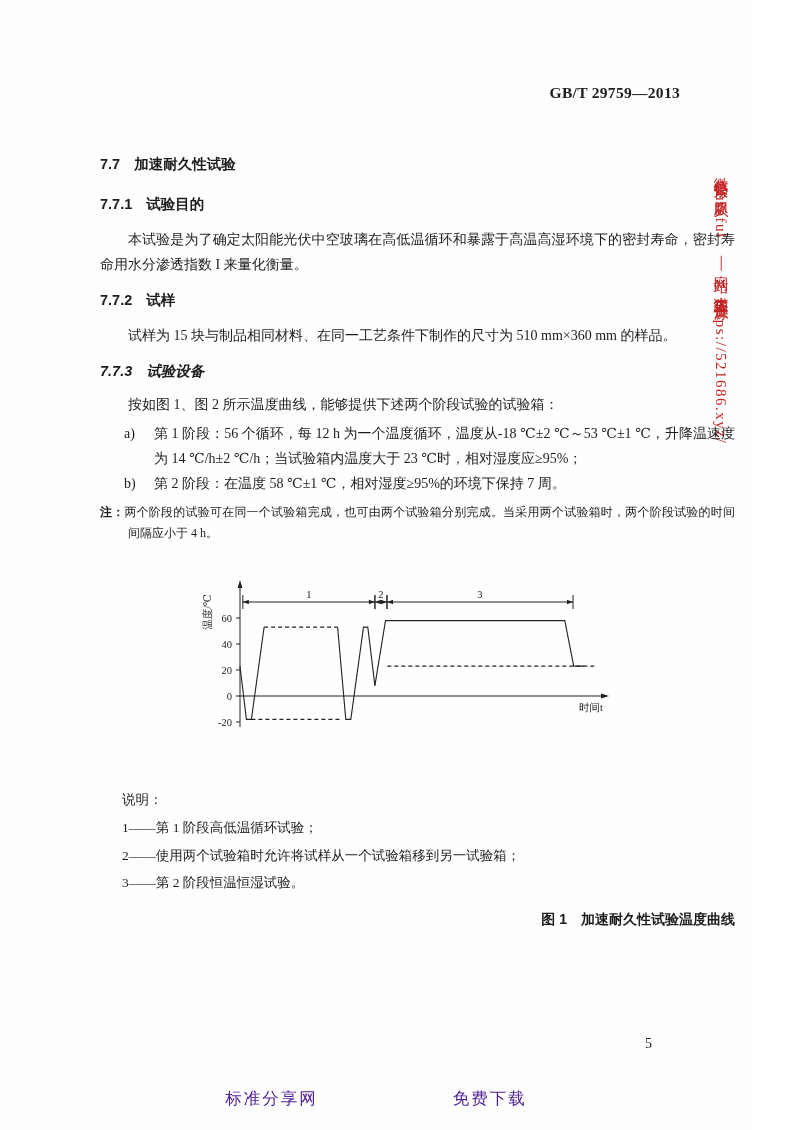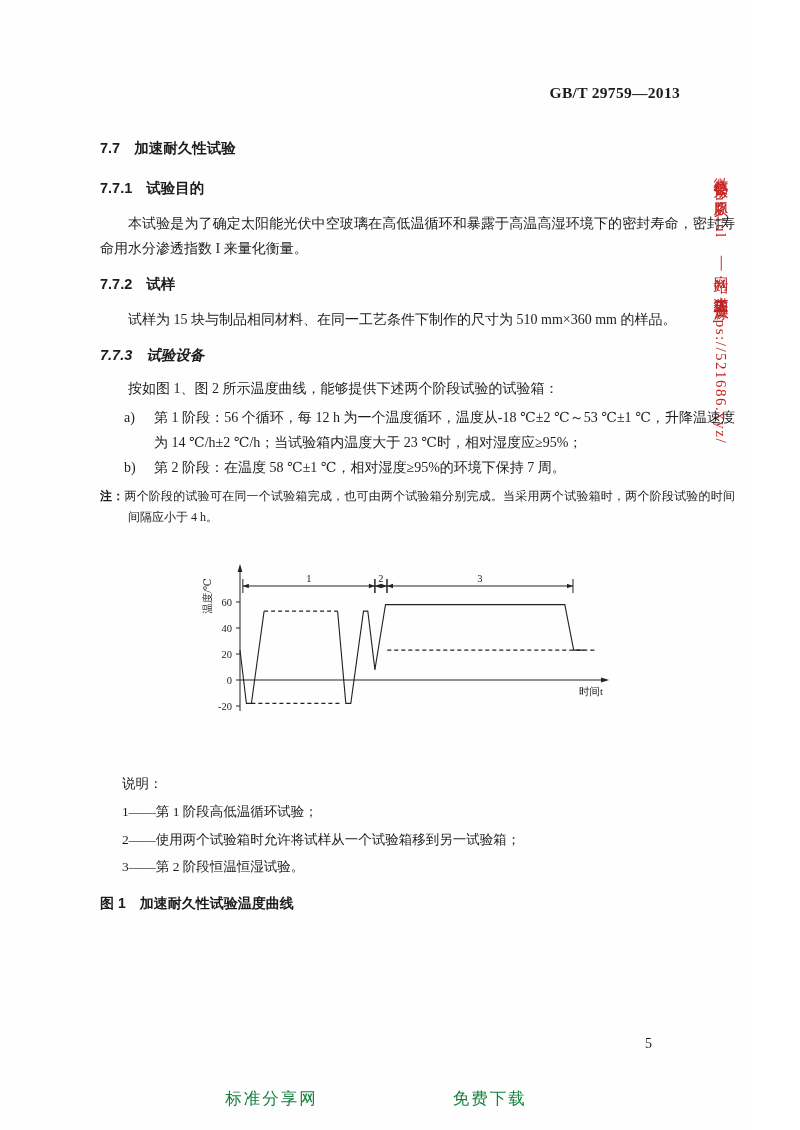--- a/index.html
+++ b/index.html
@@ -24,50 +24,50 @@
   }
   .content {
     position: absolute; left: 100px; top: 138px; width: 635px;
     font-size: 14px; line-height: 1.8;
   }
   .heading {
     font-family: "Liberation Sans", "DejaVu Sans", sans-serif;
     font-weight: 700; font-size: 14.5px;
     display: flex; gap: 14px; line-height: 1.5;
   }
-  .h77  { margin: 0 0 18px; text-align: center; }
+  .h77  { margin: 16px 0 18px; text-align: center; }
   .h771 { margin: 0 0 11px; }
   .h772 { margin: 0 0 11px; align-items: center; }
   .h773 { margin: 0 0 9px; font-style: italic; }
   .para { margin: 0 0 13px; text-indent: 2em; text-align: justify; }
   .intro { margin: 0 0 4px; text-indent: 2em; }
   .list { margin: 0 0 6px; padding-left: 24px; }
   .list-item { display: flex; }
   .li-marker { width: 30px; flex: none; }
   .li-text { flex: 1; text-align: justify; }
   .note {
     font-size: 12px; line-height: 1.75;
     padding-left: 28px; text-indent: -28px;
     margin-top: 6px; text-align: justify;
   }
   .note-label { font-weight: 700; font-family: "Liberation Sans", sans-serif; }
   .figure { margin: 30px 0 0 95px; }
   .figure svg { display: block; }
   .legend { margin: 50px 0 0 22px; font-size: 13.5px; line-height: 2.05; }
   .fig-caption {
-    margin-top: 10px; text-align: left;
+    margin-top: 10px; text-align: right;
     font-family: "Liberation Sans", "DejaVu Sans", sans-serif;
     font-weight: 700; font-size: 14px;
   }
   .fig-caption .fig-num { margin-right: 1em; }
   .page-number { position: absolute; right: 100px; bottom: 78px; font-size: 14px; }
   .footer {
     position: absolute; left: 0; right: 0; bottom: 20px;
     display: flex; justify-content: center; gap: 135px;
-    color: #15803d; font-size: 16.5px; letter-spacing: 2px;
+    color: #4c1d95; font-size: 16.5px; letter-spacing: 2px;
   }
 </style>
 </head>
 <body>
 
 <div class="page">
 
   <div class="std-code">GB/T 29759—2013</div>
 
   <div class="watermark">微信公众号：豚贝useful ｜ 网站：大猫工程资源 https://521686.xyz/</div>

